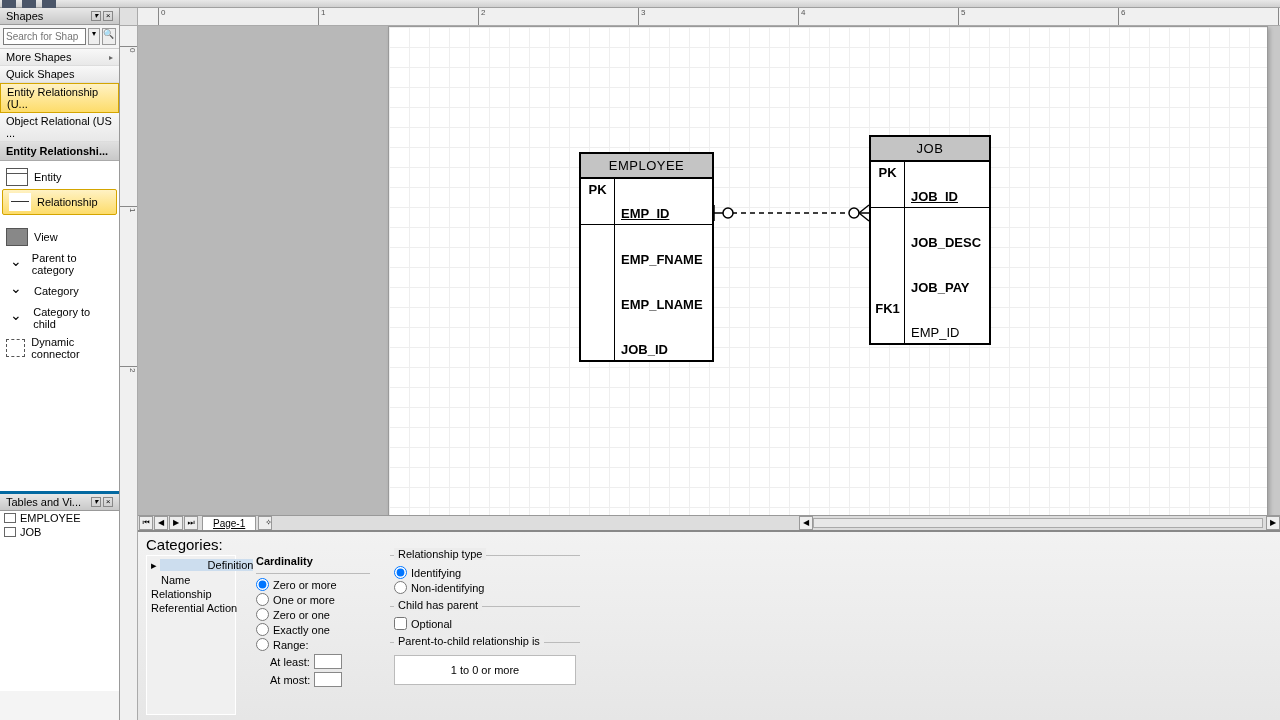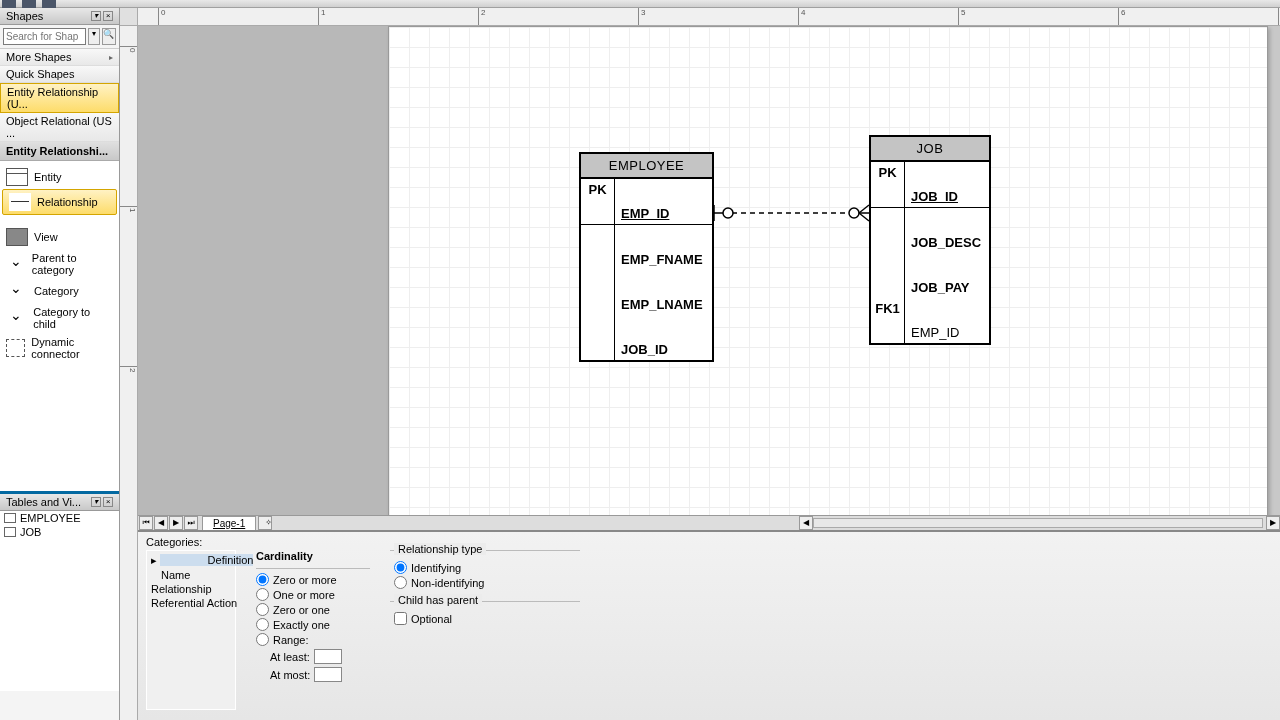--- a/index.html
+++ b/index.html
@@ -79,21 +79,21 @@
 .page-tabs .tab { background: #fff; border: 1px solid #999; padding: 0 10px; margin-left: 4px; line-height: 13px; text-decoration: underline; }
 .page-tabs .addtab { margin-left: 2px; padding: 0 6px; }
 .page-tabs .hscroll { flex: 1; display: flex; align-items: center; justify-content: flex-end; }
 .page-tabs .hscroll .track { width: 450px; height: 10px; background: #e8e8e8; border: 1px solid #aaa; margin-right: 2px; position: relative; }
 
 
 .props { position: absolute; left: 0; right: 0; bottom: 0; height: 190px; border-top: 2px solid #888; background: linear-gradient(#f2f2f2,#e6e6e6); font-size: 11px; display: flex; }
 .props .gutter { width: 18px; background: linear-gradient(#d0d0d0,#b8b8b8); border-right: 1px solid #999; }
 .props .gutter .gicon { width: 14px; height: 14px; margin: 2px auto; background: #888; }
 .props .body { flex: 1; padding: 4px 8px; }
-.props .catlabel { font-size: 11px; margin-bottom: 2px; }
+.props .catlabel { font-size: 15px; margin-bottom: 2px; }
 .props .row2 { display: flex; gap: 12px; }
 .props .tree { width: 90px; border: 1px solid #fff; background: #f0f0f0; padding: 2px 4px; height: 160px; }
 .props .tree div { padding: 1px 0; white-space: nowrap; }
 .props .tree .sel { background: #cde; padding-left: 48px; }
 
 .props fieldset { border: 1px solid #bbb; padding: 6px 8px 8px; font-size: 11px; }
 .props fieldset.card { width: 130px; border: none; }
 .props fieldset.card legend, .props .grp legend { padding: 0 4px; font-weight: bold; }
 .props fieldset.card legend { margin-left: -4px; }
 .props .card hr { margin: 0 0 4px; border: none; border-top: 1px solid #bbb; }
@@ -363,20 +363,26 @@
             </div>
             <div class="grp">
               <span class="lg">Child has parent</span>
               <div class="box">
                 <label class="rad">
                     <input type="checkbox" style="">
                     <span>Optional</span>
                   </label>
               </div>
             </div>
+            <div class="grp">
+              <span class="lg">Parent-to-child relationship is</span>
+              <div class="box">
+                <div class="readonly">1  to  0 or more</div>
+              </div>
+            </div>
           </div>
 
         </div>
       </div>
     </div>
 
   </div>
 </div>
 
 </body></html>

